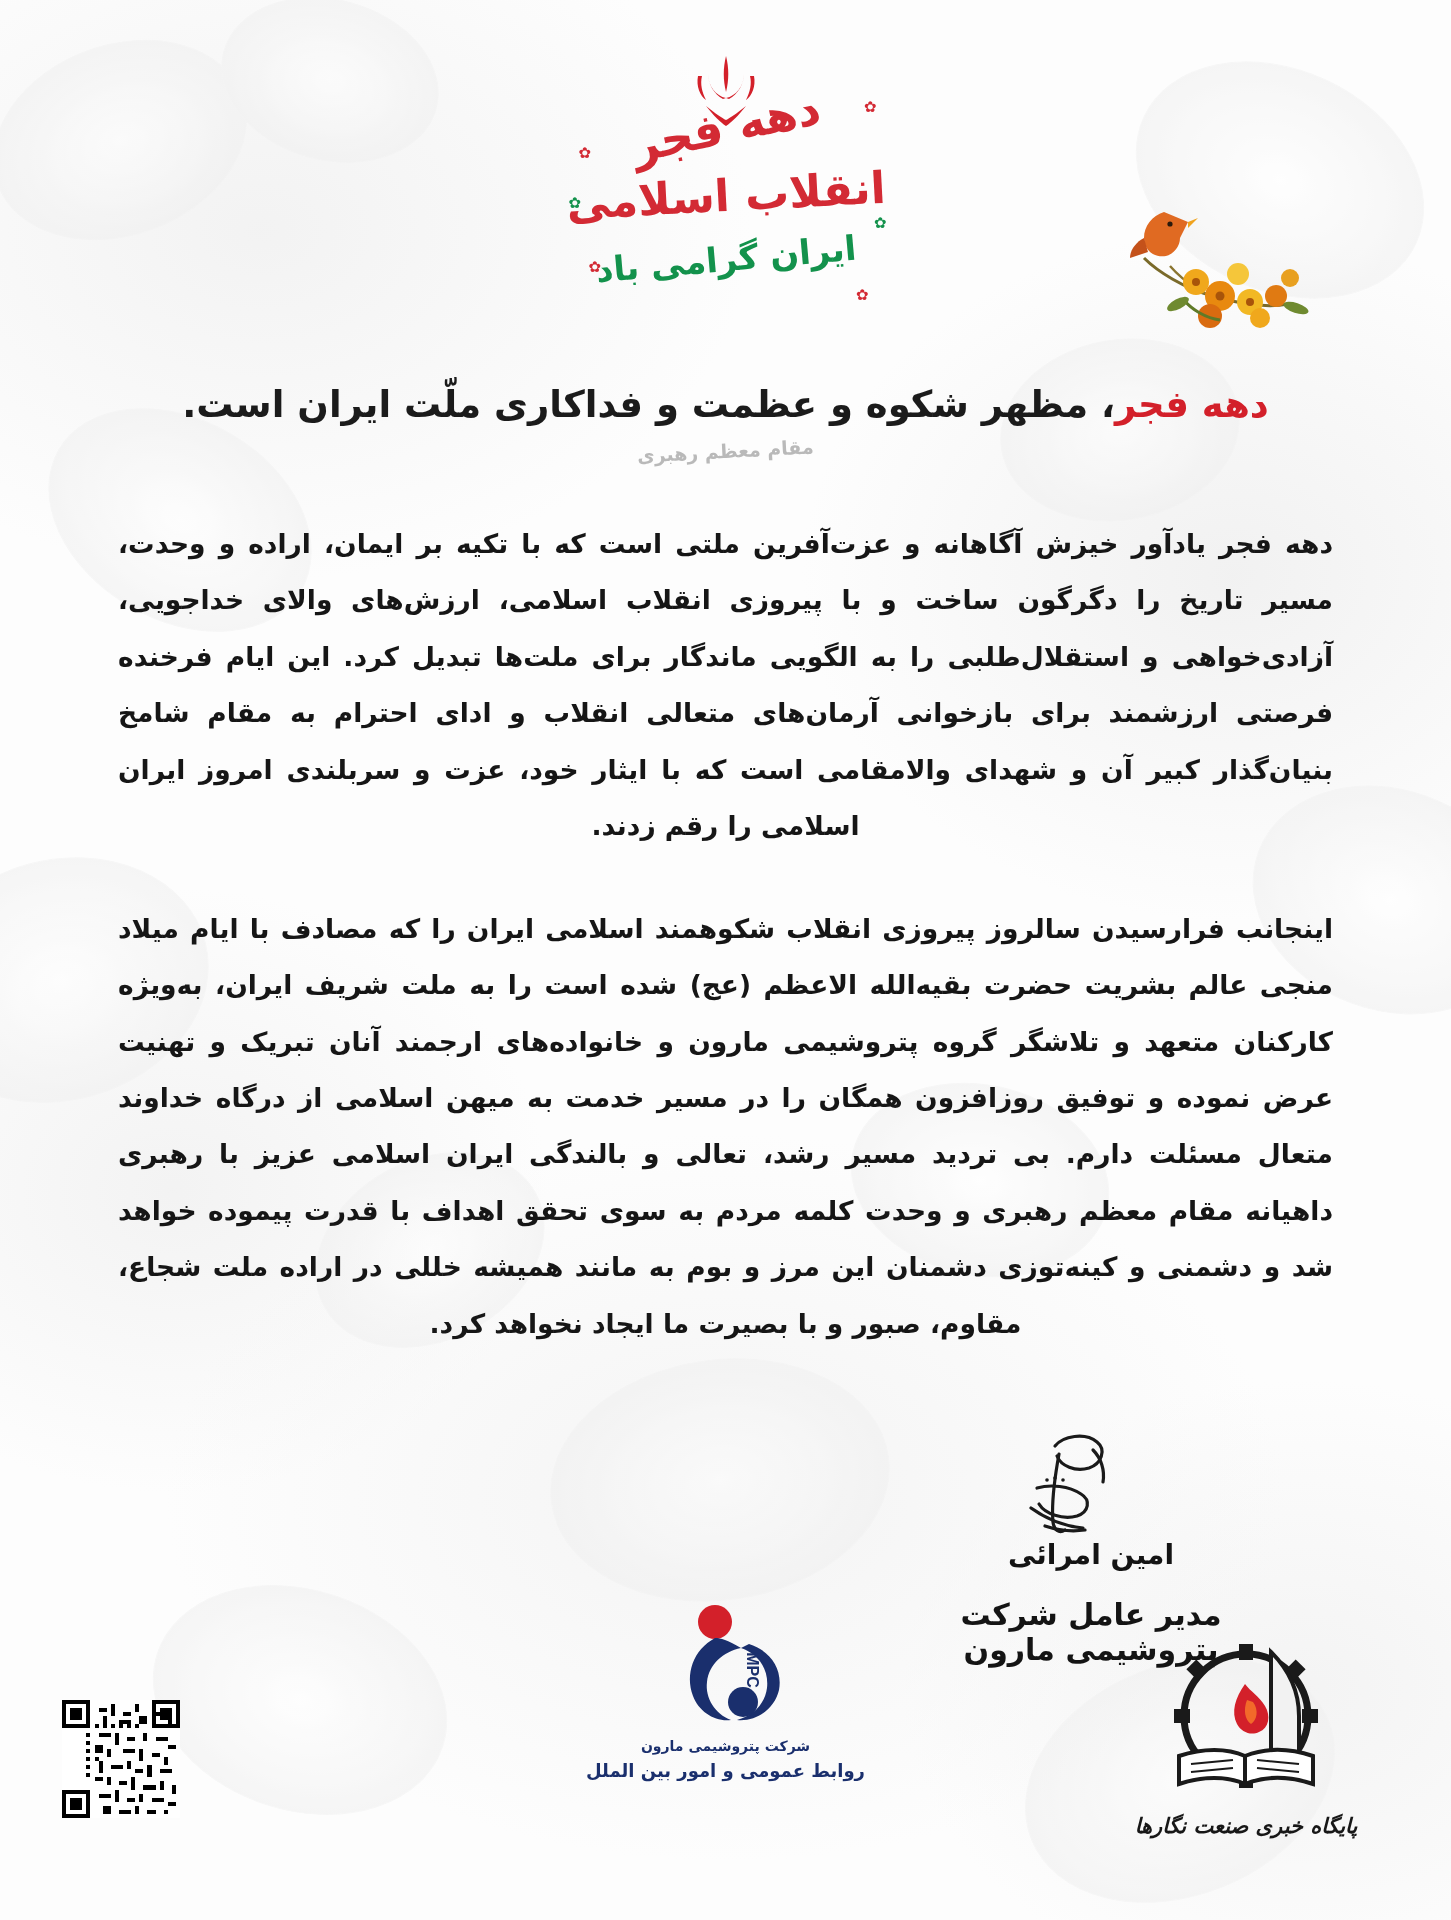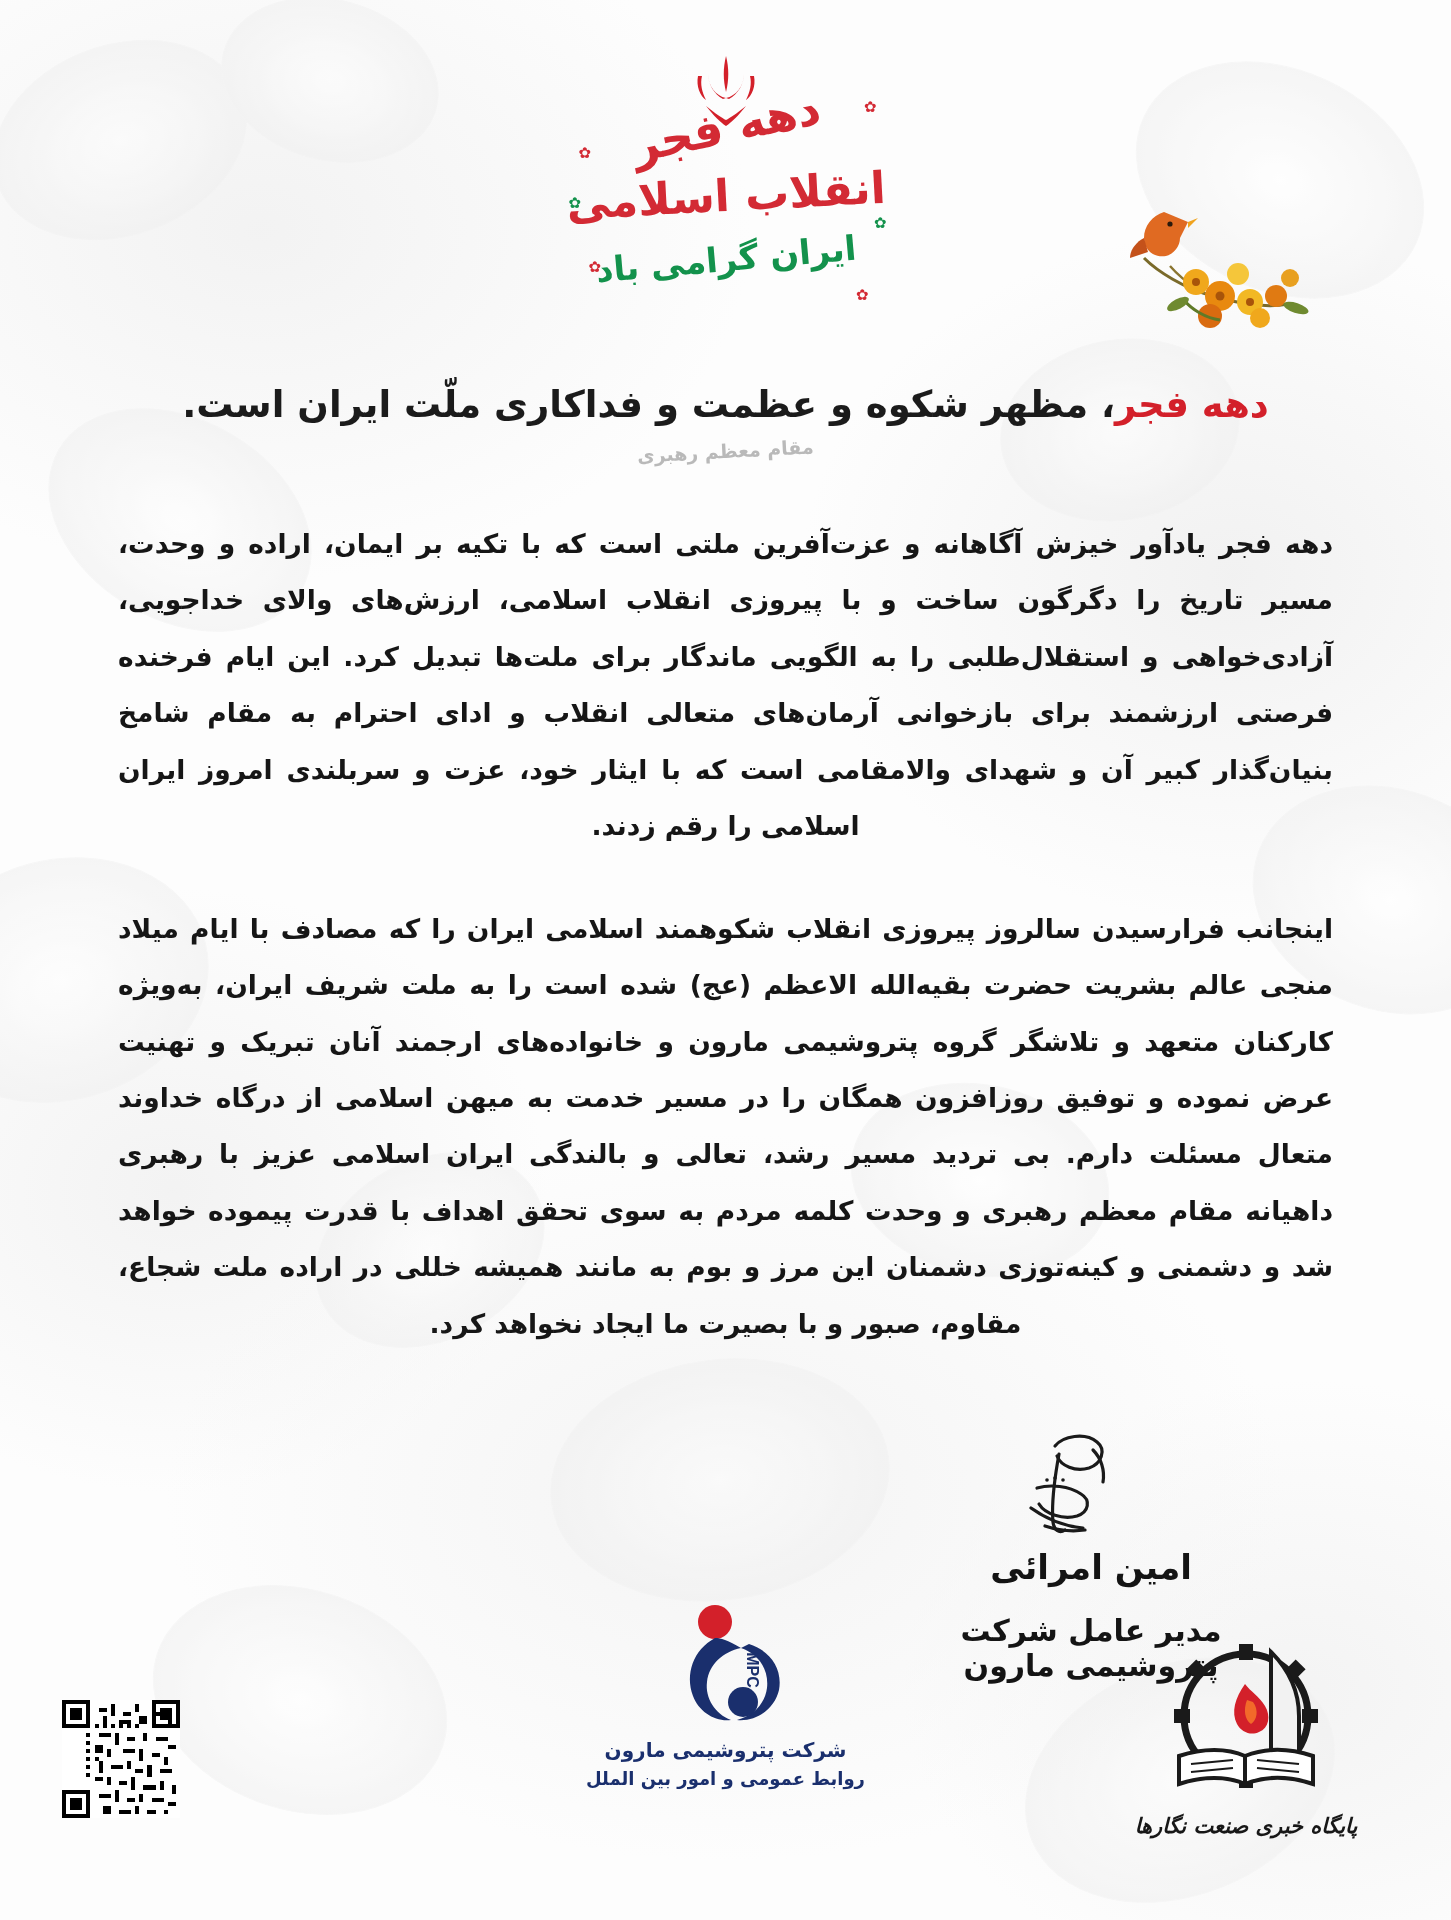--- a/index.html
+++ b/index.html
@@ -116,22 +116,22 @@
     width: 420px;
     direction: rtl;
     text-align: center;
   }
   #signature-mark {
     height: 110px;
     position: relative;
     margin-bottom: -10px;
   }
   .sig-name {
-    font-size: 34px; font-weight: 700; color: #141414;
-    margin-top: 17px;
+    font-size: 28px; font-weight: 700; color: #141414;
+    margin-top: 8px;
   }
   .sig-title {
     font-size: 30px; font-weight: 700; color: #141414;
     margin-top: 26px;
   }
 
   
   #qr-code {
     position: absolute;
     left: 62px; top: 1700px;
@@ -143,21 +143,21 @@
   #mpc-logo {
     position: absolute;
     left: 50%; transform: translateX(-50%);
     top: 1600px;
     width: 330px;
     text-align: center;
     direction: rtl;
   }
   .mpc-mark { height: 132px; position: relative; }
   .mpc-name {
-    font-size: 20px; font-weight: 700; color: #1a2f6d; margin-top: 6px;
+    font-size: 14px; font-weight: 700; color: #1a2f6d; margin-top: 6px;
   }
   .mpc-sub {
     font-size: 18px; font-weight: 700; color: #1a2f6d; margin-top: 6px;
   }
 
   
   #press-badge {
     position: absolute;
     right: 60px; top: 1630px;
     width: 290px; text-align: center; direction: rtl; font-style: italic;

